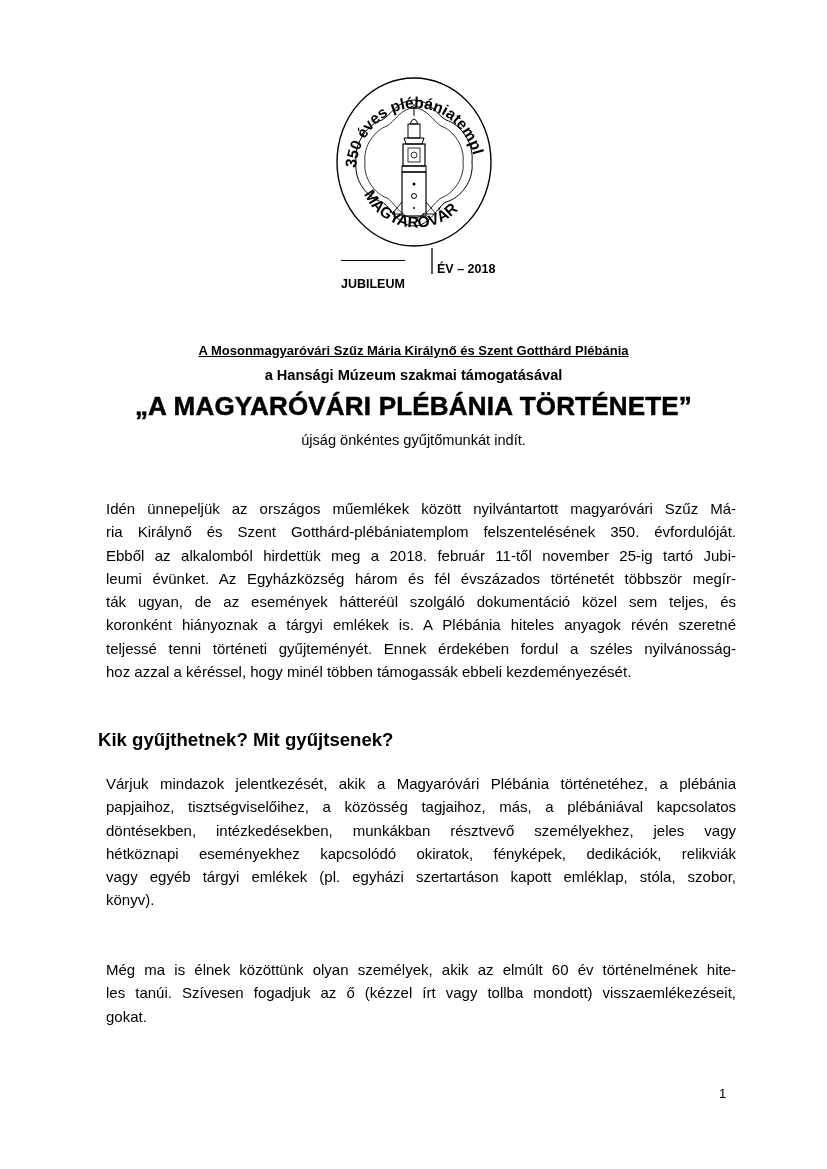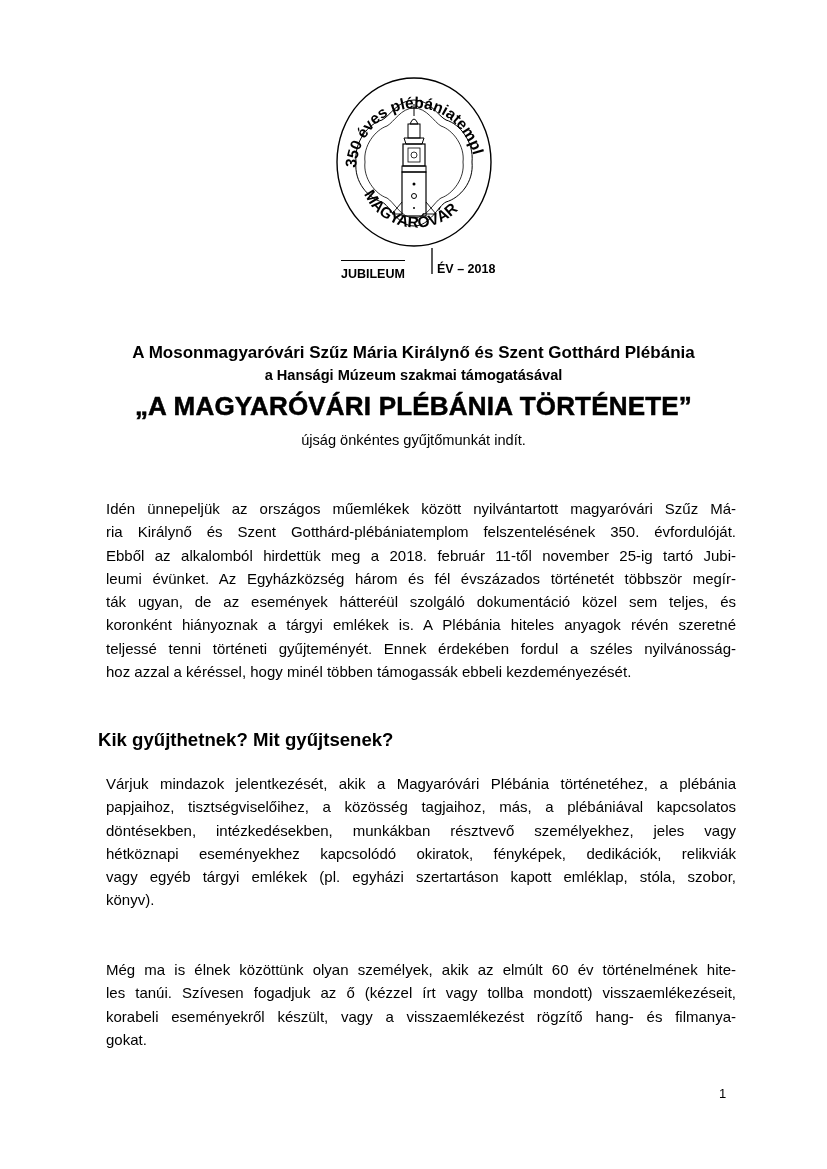--- a/index.html
+++ b/index.html
@@ -1,25 +1,25 @@
 <!DOCTYPE html>
 <html><head>
 <meta charset="utf-8">
 <style>
   html, body { margin:0; padding:0; background:#ffffff; }
   body { width:827px; height:1169px; position:relative; overflow:hidden;
          font-family:"Liberation Sans", sans-serif; color:#000; }
   .logo { position:absolute; left:334px; top:76px; width:160px; height:176px; }
   .jubileum { position:absolute; left:341px; top:259px; width:150px; height:20px;
               font-weight:bold; font-size:12.5px; white-space:nowrap; }
-  .jub-word { position:absolute; left:0; top:1px; border-top:1.3px solid #000; padding-top:6px; }
+  .jub-word { position:absolute; left:0; top:1px; border-top:1.3px solid #000; padding-top:16px; }
   .jub-rest { position:absolute; left:96px; top:3px;text-align:center; }
   .cross { position:absolute; left:88px; top:-11px; width:6px; height:26px; }
   .center { position:absolute; left:0; width:827px; text-align:center; white-space:nowrap; }
-  .org1 { top:343px; font-size:17px; font-weight:bold; }
+  .org1 { top:343px; font-size:13px; font-weight:bold;text-decoration:underline; }
   .org2 { top:367px; font-size:14.6px; font-weight:bold; }
   .title { top:391px; font-size:26px; font-weight:900; letter-spacing:0.2px;
            font-family:"Liberation Sans", sans-serif; -webkit-text-stroke:0.5px #000; }
   .subtitle { top:432px; font-size:14.6px; }
   .para { position:absolute; left:98px; width:630px; font-size:15px; line-height:23.3px;
           text-align:justify;margin-left:8px; }
   .para .ln { display:block; text-align:justify; text-align-last:justify; white-space:nowrap; }
   .para .ln.last { text-align-last:left; }
   .p1 { top:497px; }
   .heading { position:absolute; left:98px; top:729px; font-size:18.6px; font-weight:bold; }
@@ -97,17 +97,16 @@
   <span class="ln">papjaihoz, tisztségviselőihez, a közösség tagjaihoz, más, a plébániával kapcsolatos</span>
   <span class="ln">döntésekben, intézkedésekben, munkákban résztvevő személyekhez, jeles vagy</span>
   <span class="ln">hétköznapi eseményekhez kapcsolódó okiratok, fényképek, dedikációk, relikviák</span>
   <span class="ln">vagy egyéb tárgyi emlékek (pl. egyházi szertartáson kapott emléklap, stóla, szobor,</span>
   <span class="ln last">könyv).</span>
 </div>
 
 <div class="para p3">
   <span class="ln">Még ma is élnek közöttünk olyan személyek, akik az elmúlt 60 év történelmének hite-</span>
   <span class="ln">les tanúi. Szívesen fogadjuk az ő (kézzel írt vagy tollba mondott) visszaemlékezéseit,</span>
-  <span class="ln">korabeli eseményekről készült, vagy a visszaemlékezést rögzítő hang- és filmanya-</span>
   <span class="ln last">gokat.</span>
 </div>
 
 <div class="pagenum">1</div>
 
 </body></html>

